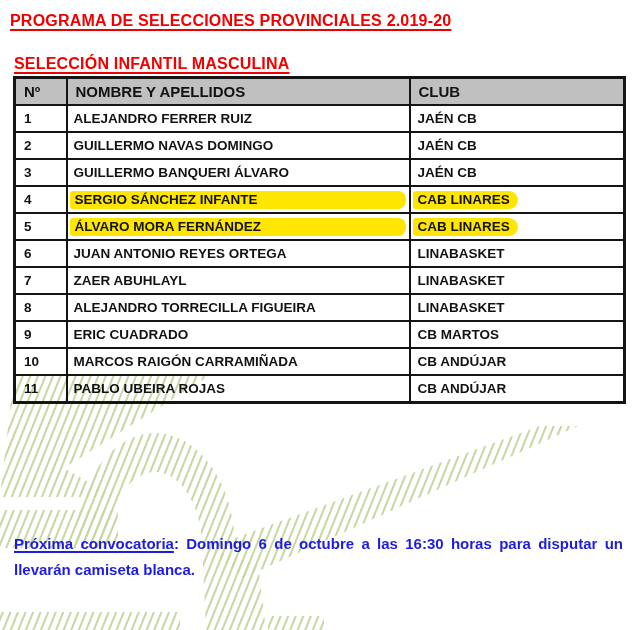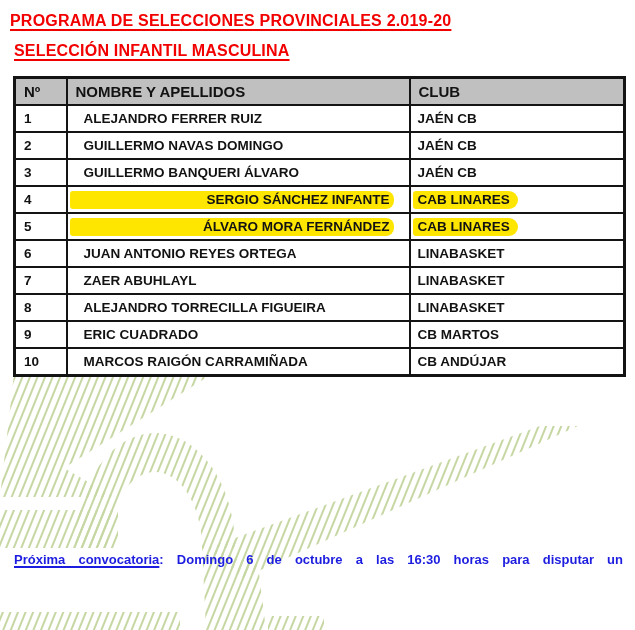--- a/index.html
+++ b/index.html
@@ -12,21 +12,21 @@
   
   .watermark{position:absolute;left:0;top:0;z-index:0;pointer-events:none;}
   
   .doc-title{
     position:absolute;left:10px;top:12px;z-index:2;
     color:var(--title-red,#f20000);font-size:16px;font-weight:bold;letter-spacing:.2px;
     text-decoration:underline;text-decoration-thickness:2px;text-underline-offset:3px;
     white-space:nowrap;
   }
   .section-title{
-    position:absolute;left:14px;top:42px;z-index:2;
+    position:absolute;left:14px;top:55px;z-index:2;
     color:var(--title-red,#f20000);font-size:16px;font-weight:bold;letter-spacing:.2px;
     text-decoration:underline;text-decoration-thickness:2px;text-underline-offset:3px;
     white-space:nowrap;
   }
   
   table.roster{
     position:absolute;left:13px;top:76px;z-index:1;
     width:610px;table-layout:fixed;border-collapse:collapse;
     border:3px solid var(--border-black,#111);
   }
@@ -38,33 +38,33 @@
     font-weight:bold;color:#121212;
     overflow:hidden;white-space:nowrap;
     background:transparent;
   }
   table.roster th{
     height:25px;background:var(--header-gray,#c0c0c0);
     font-size:15px;text-align:left;padding:0 0 0 8px;
   }
   table.roster td{height:23px;font-size:13.5px;vertical-align:middle;}
   td.cell-num{padding-left:8px;font-size:14px;}
-  td.cell-name{padding-left:16px;}
+  td.cell-name{padding-left:6px;}
   td.cell-club{padding-left:7px;}
   td.cell-hl{padding-left:2px;}
   .hl{
     background:var(--highlight-yellow,#ffe600);
     display:inline-block;padding:1px 8px 2px 5px;
     border-radius:3px 9px 9px 3px;
   }
-  .hl-full{display:block;margin-right:14px;padding:1px 4px 2px 5px;border-radius:3px 8px 8px 3px;text-align:right;}
+  .hl-full{display:block;margin-right:2px;padding:1px 4px 2px 5px;border-radius:3px 8px 8px 3px;}
   
   .footer-note{
-    position:absolute;left:14px;top:547px;width:609px;z-index:2;
-    color:var(--footer-blue,#1d1de0);font-size:13px;font-weight:bold;line-height:26px;
+    position:absolute;left:14px;top:531px;width:609px;z-index:2;
+    color:var(--footer-blue,#1d1de0);font-size:15px;font-weight:bold;line-height:26px;
   }
   .fline{text-align:justify;text-align-last:justify;}
   .fline.last{text-align:justify;text-align-last:left;}
   .footer-label{
     text-decoration:underline;text-decoration-thickness:2px;text-underline-offset:2px;
   }
 </style>
 </head>
 <body>
 
@@ -149,18 +149,24 @@
       <tr>
         <td class="cell-num">9</td>
         <td class="cell-name">ERIC CUADRADO</td>
         <td class="cell-club">CB MARTOS</td>
       </tr>
       <tr>
         <td class="cell-num">10</td>
         <td class="cell-name">MARCOS RAIGÓN CARRAMIÑADA</td>
         <td class="cell-club">CB ANDÚJAR</td>
       </tr>
+      <tr>
+        <td class="cell-num">11</td>
+        <td class="cell-name">PABLO UBEIRA ROJAS</td>
+        <td class="cell-club">CB ANDÚJAR</td>
+      </tr>
     </tbody>
 </table>
 
 <div class="footer-note">
   <div class="fline"><span class="footer-label">Próxima convocatoria</span><span>: Domingo 6 de octubre a las 16:30 horas para disputar un</span></div>
+  <div class="fline last">llevarán camiseta blanca.</div>
 </div>
 
 </body></html>

